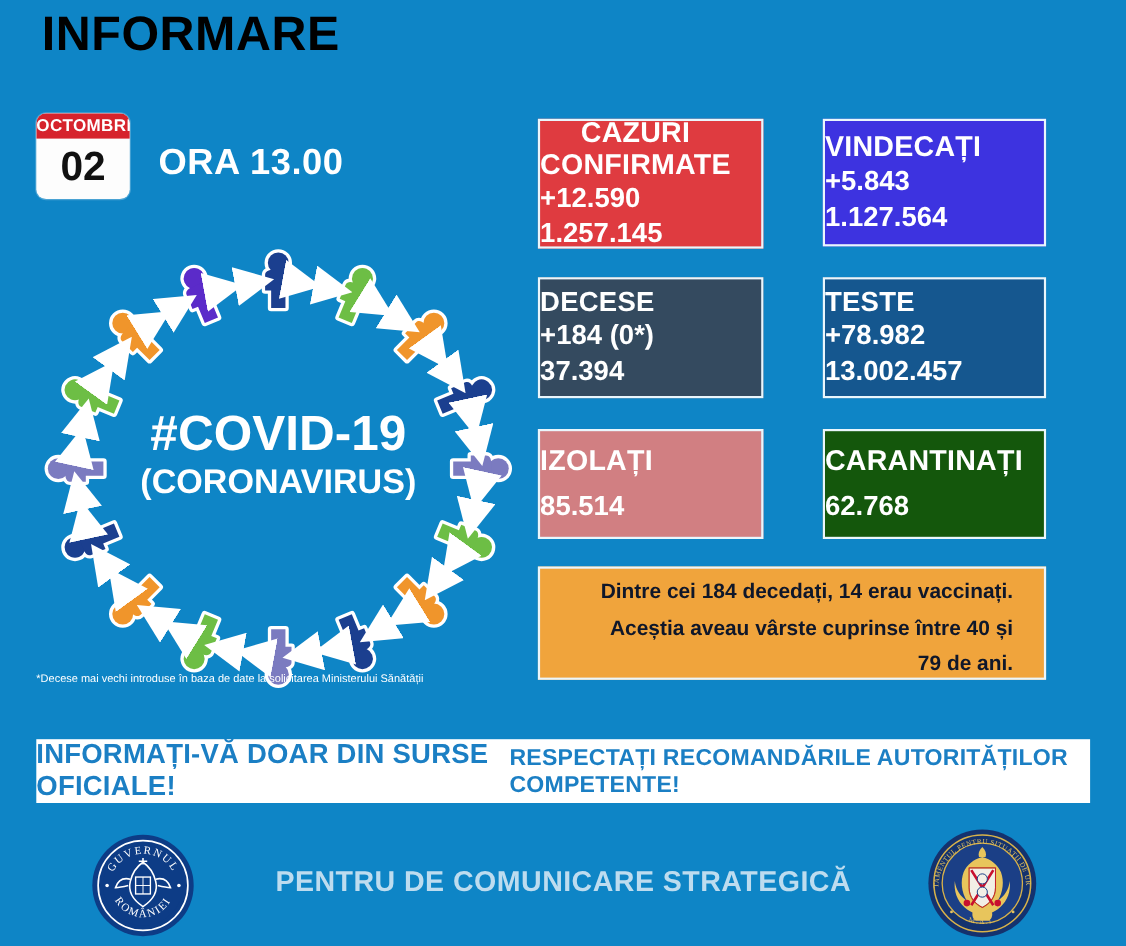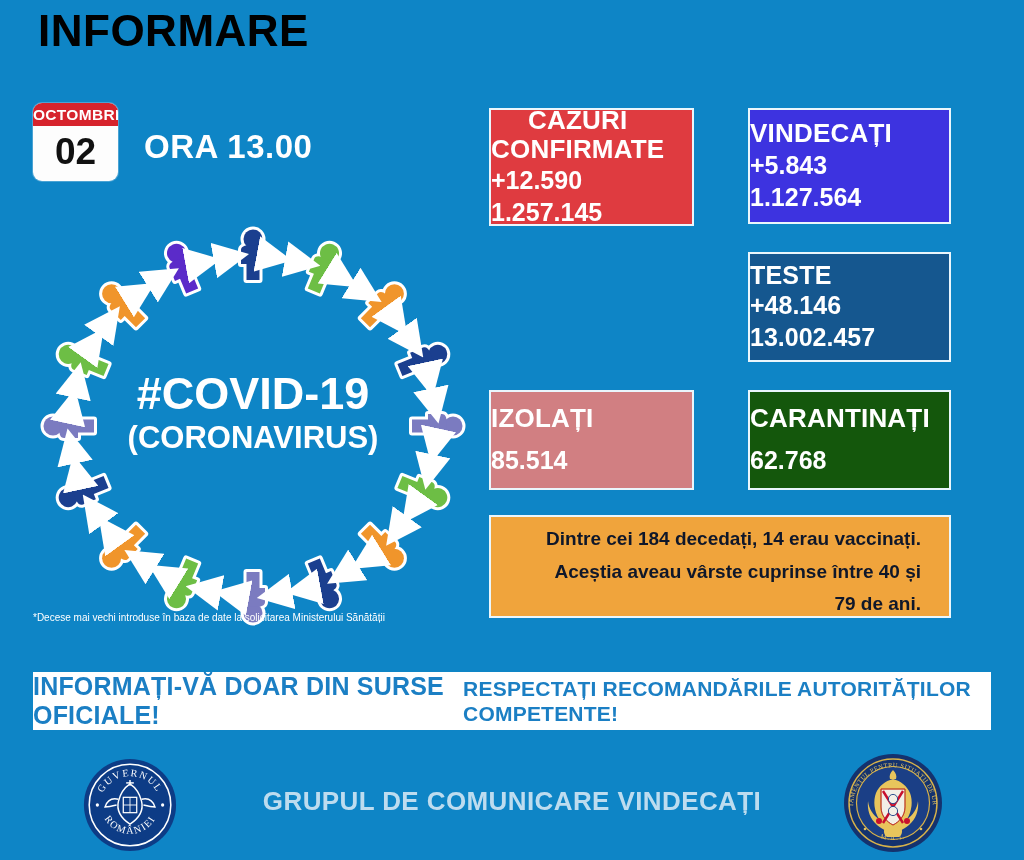--- a/index.html
+++ b/index.html
@@ -242,24 +242,29 @@
     <div class="stat-value">+12.590</div>
     <div class="stat-value">1.257.145</div>
   </div>
 
   <div class="stat-box" id="box-vindecati">
     <div class="stat-title">VINDECAȚI</div>
     <div class="stat-value">+5.843</div>
     <div class="stat-value">1.127.564</div>
   </div>
 
+  <div class="stat-box" id="box-decese">
+    <div class="stat-title">DECESE</div>
+    <div class="stat-value">+184 (0*)</div>
+    <div class="stat-value">37.394</div>
+  </div>
 
   <div class="stat-box" id="box-teste">
     <div class="stat-title">TESTE</div>
-    <div class="stat-value">+48.146</div>
+    <div class="stat-value">+78.982</div>
     <div class="stat-value">13.002.457</div>
   </div>
 
   <div class="stat-box" id="box-izolati">
     <div class="stat-title">IZOLAȚI</div>
     <div class="stat-value">85.514</div>
   </div>
 
   <div class="stat-box" id="box-carantinati">
     <div class="stat-title">CARANTINAȚI</div>
@@ -299,21 +304,21 @@
         <path d="M38,44 C30,42 26,46 24,52 C28,52 32,51 36,50"></path>
         <path d="M62,44 C70,42 74,46 76,52 C72,52 68,51 64,50"></path>
         <path d="M50,24 L50,30"></path>
         <path d="M46,27 L54,27"></path>
       </g>
       <rect x="43" y="42" width="14" height="16" fill="none" stroke="#ffffff" stroke-width="1.3"></rect>
       <path d="M43,50 L57,50 M50,42 L50,58" stroke="#ffffff" stroke-width="0.9"></path>
     </svg>
   </div>
 
-  <div class="footer-text">GRUPUL DE COMUNICARE VINDECAȚI</div>
+  <div class="footer-text">PENTRU DE COMUNICARE STRATEGICĂ</div>
 
   <div class="logo" id="logo-dsu">
     <svg viewBox="0 0 100 100" xmlns="http://www.w3.org/2000/svg">
       <circle cx="50" cy="50" r="49" fill="#14326e"></circle>
       <circle cx="50" cy="50" r="44" fill="none" stroke="#d8b24a" stroke-width="1.4"></circle>
       <circle cx="50" cy="50" r="36.5" fill="#1b3f86" stroke="#d8b24a" stroke-width="1.2"></circle>
       <path id="dsuArcTop" d="M 10,54 A 40,40 0 0 1 90,54" fill="none"></path>
       <path id="dsuArcBot" d="M 13,50 A 37,37 0 0 0 87,50" fill="none"></path>
       <text fill="#e3c261" font-family="Liberation Serif, serif" font-size="6.4" letter-spacing="0.45">
         <textPath href="#dsuArcTop" startOffset="50%" text-anchor="middle">DEPARTAMENTUL PENTRU SITUAȚII DE URGENȚĂ</textPath>

